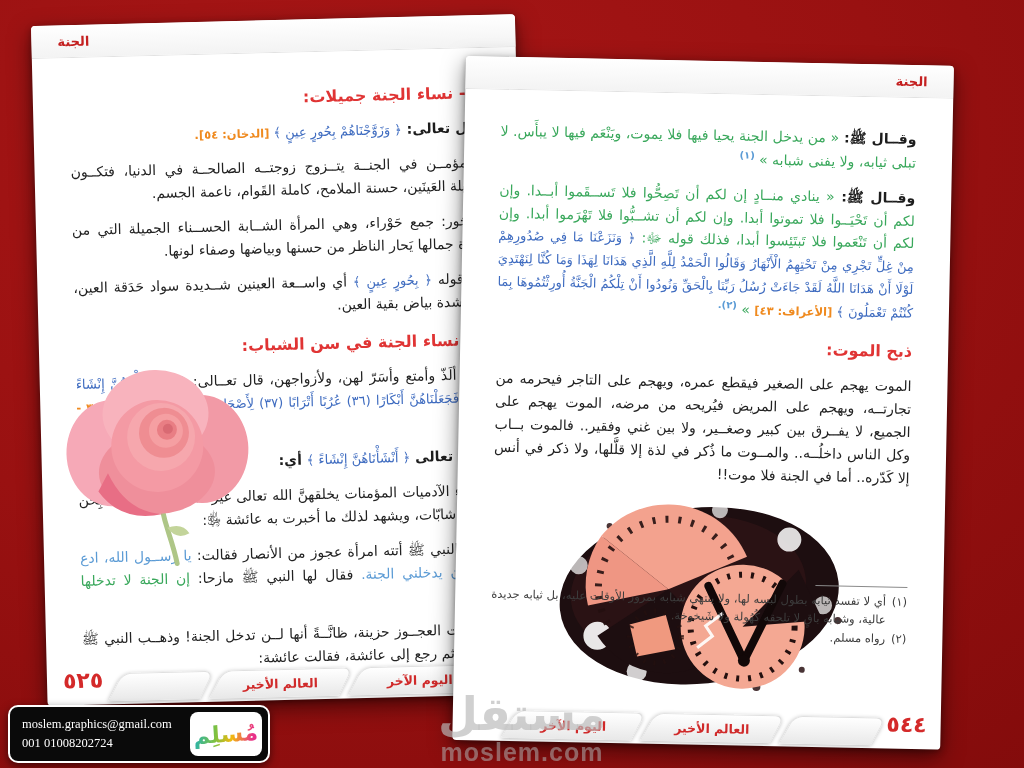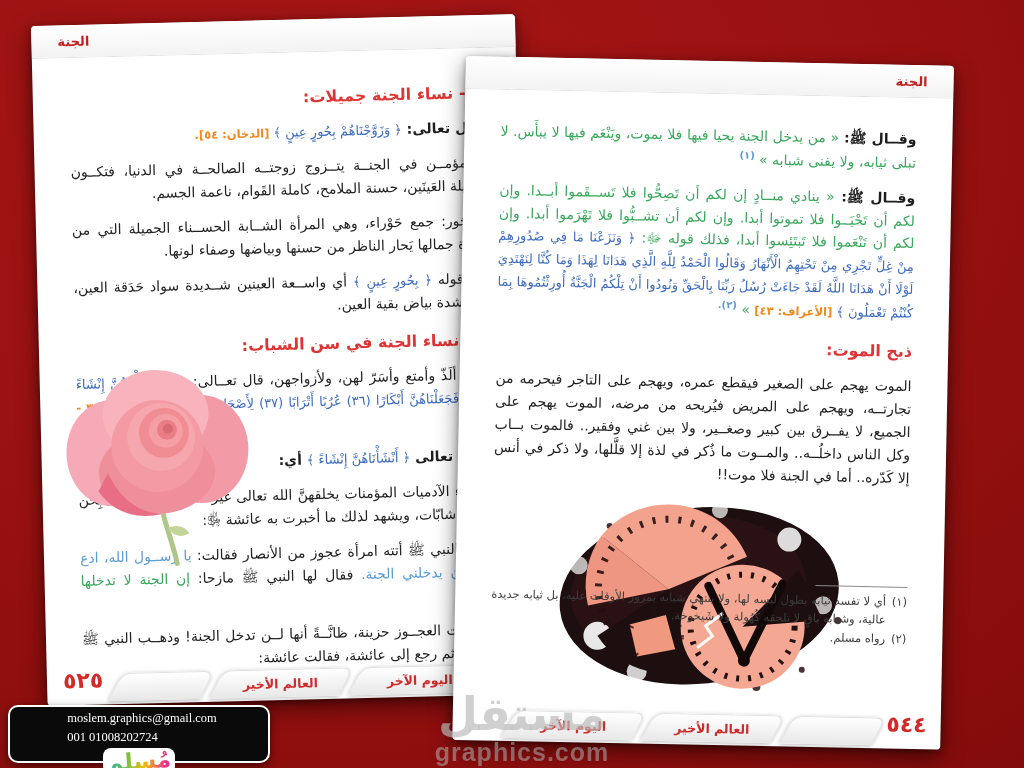--- a/index.html
+++ b/index.html
@@ -47,21 +47,21 @@
   .fn-sep{width:92px;border-top:1.5px solid #8a8a8a;margin-bottom:5px;}
   .fn-row{display:flex;gap:6px;}
   .fn-row .num{flex:0 0 auto;}
   
   .watermark{position:absolute;left:404px;top:690px;width:236px;text-align:center;z-index:8;pointer-events:none;}
   .watermark .wm-ar{font-size:46px;font-weight:bold;color:rgba(185,185,185,.68);line-height:1.05;}
   .watermark .wm-en{font-size:25px;font-weight:bold;color:rgba(175,175,175,.55);letter-spacing:1px;font-family:"Liberation Sans",sans-serif;}
   
   .contact{position:absolute;left:8px;bottom:5px;width:246px;height:50px;background:#0a0a0a;
            border:2px solid #fff;border-radius:10px;box-shadow:0 3px 8px rgba(0,0,0,.55);
-           display:flex;align-items:center;justify-content:space-between;padding:2px 6px;z-index:10;flex-direction:column;}
+           display:flex;align-items:center;justify-content:space-between;padding:2px 6px;z-index:10;}
   .contact .lines{color:#fff;font-family:"Liberation Serif",serif;font-size:12.5px;line-height:1.55;padding-left:6px;white-space:nowrap;}
   .logo-box{width:72px;height:44px;background:#fff;border-radius:8px;display:flex;align-items:center;justify-content:center;}
   .logo-box .logo-txt{font-size:23px;font-weight:bold;direction:rtl;
         background:linear-gradient(100deg,#27b3b0 5%,#7cc142 35%,#f2b90f 60%,#e8308a 90%);
         -webkit-background-clip:text;background-clip:text;color:transparent;transform:rotate(-4deg);}
 </style>
 </head>
 <body>
 
 <div class="stage">
@@ -207,21 +207,21 @@
           <span>العالم الأخير</span>
         </div>
       <div class="tab">
           <span>اليوم الآخر</span>
         </div>
     </div>
   </section>
 
   <div class="watermark">
     <div class="wm-ar">مستقل</div>
-    <div class="wm-en">graphics.com</div>
+    <div class="wm-en">moslem.com</div>
   </div>
 
   <div class="contact">
     <div class="lines">
       <div>moslem.graphics@gmail.com</div>
       <div>001  01008202724</div>
     </div>
     <div class="logo-box">
       <span class="logo-txt">مُسلِم</span>
     </div>

